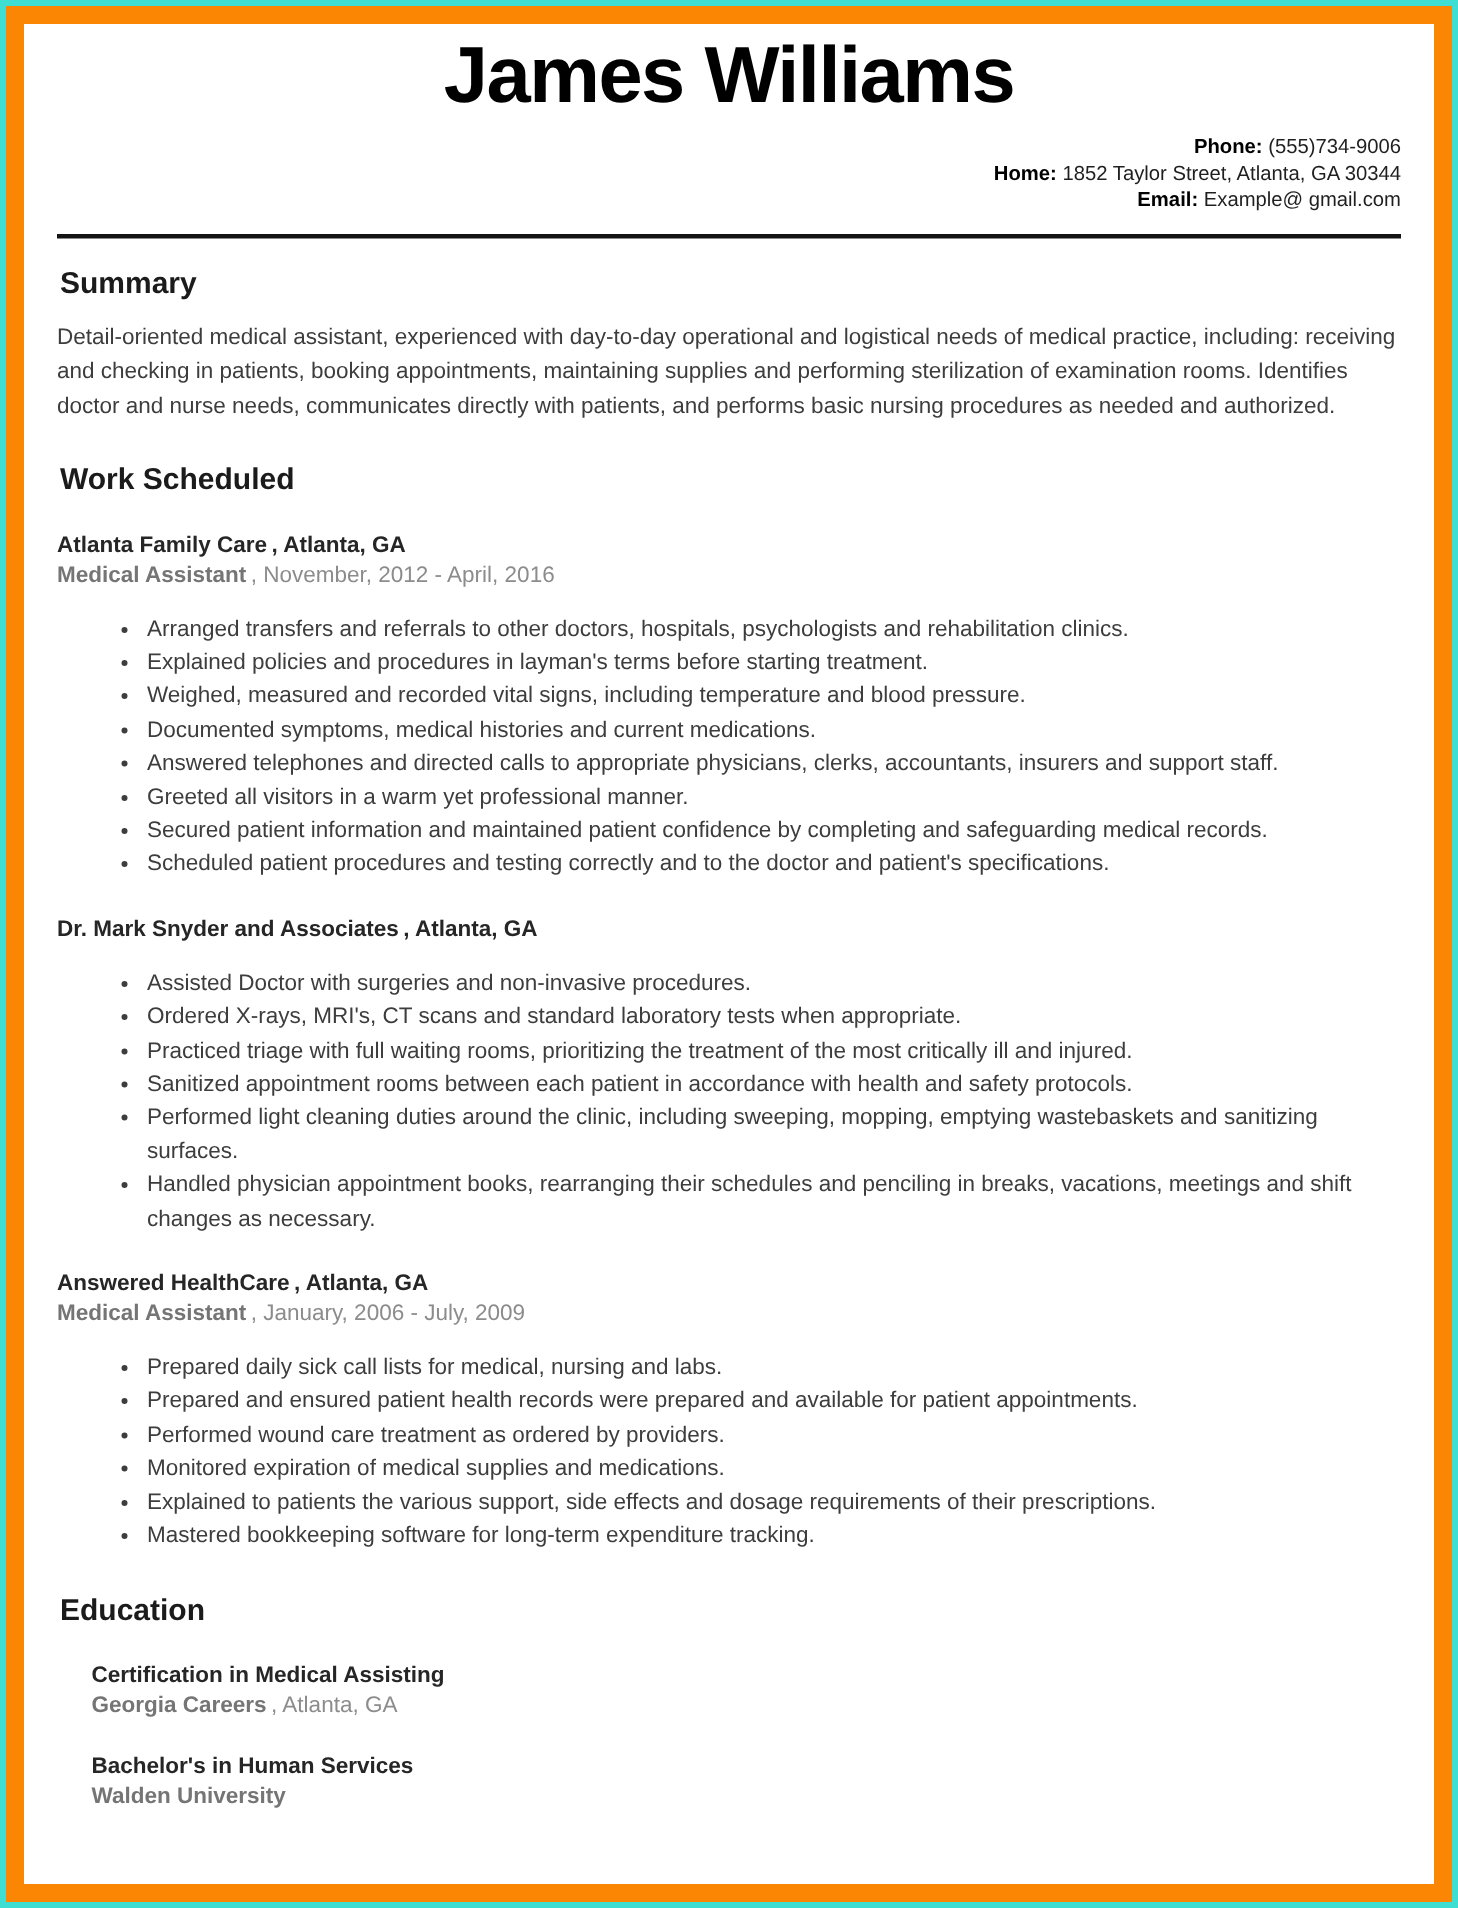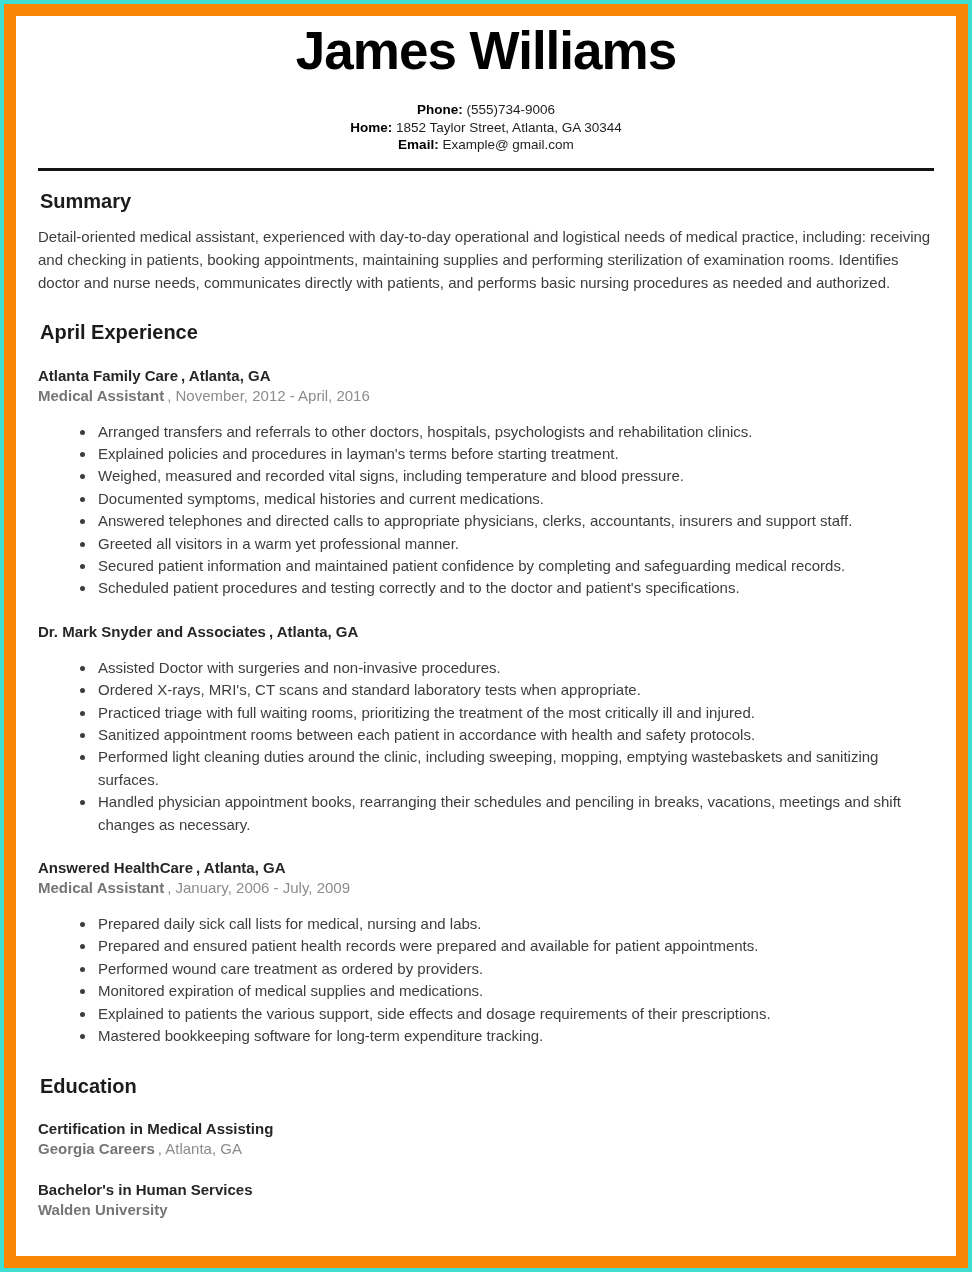--- a/index.html
+++ b/index.html
@@ -27,22 +27,22 @@
   .name {
     margin: 4px 0 0 0;
     text-align: center;
     font-size: 53px;
     line-height: 62px;
     font-weight: bold;
     color: #000000;
     letter-spacing: -1px;
   }
   .contact {
-    margin-top: 19px;
-    text-align: center;
+    margin-top: 7px;
+    text-align: right;
     font-size: 13.5px;
     line-height: 17.5px;
     color: #1f1f1f;
   }
   .contact b { color: #000000; }
   .divider {
     border: none;
     border-top: 3px solid #141414;
     margin: 14px 0 0 0;
   }
@@ -80,21 +80,21 @@
     margin: 15px 0 0 0;
     padding: 0 0 0 58px;
     list-style: disc;
   }
   .bullets li {
     font-size: 15px;
     line-height: 22.4px;
     color: #3d3d3d;
     padding-left: 2px;
   }
-  .edu-entry { margin-top: 21px; }
+  .edu-entry { margin-top: 21px; margin-left: 23px; }
   .edu-degree {
     font-size: 15px;
     line-height: 20px;
     font-weight: bold;
     color: #262626;
   }
   .edu-school-line {
     font-size: 15px;
     line-height: 20px;
     color: #8c8c8c;
@@ -114,21 +114,21 @@
       <div><b>Phone:</b><span> (555)734-9006</span></div>
       <div><b>Home:</b><span> 1852 Taylor Street, Atlanta, GA 30344</span></div>
       <div><b>Email:</b><span> Example@ gmail.com</span></div>
     </div>
 
     <hr class="divider">
 
     <h2 class="h2">Summary</h2>
     <p class="summary-text">Detail-oriented medical assistant, experienced with day-to-day operational and logistical needs of medical practice, including: receiving and checking in patients, booking appointments, maintaining supplies and performing sterilization of examination rooms. Identifies doctor and nurse needs, communicates directly with patients, and performs basic nursing procedures as needed and authorized.</p>
 
-    <h2 class="h2 work">April Experience</h2>
+    <h2 class="h2 work">Work Scheduled</h2>
 
     <div class="job">
       <div class="job-company-line"><span>Atlanta Family Care</span><span class="job-location">, Atlanta, GA</span></div>
       <div class="job-sub-line"><span class="job-title">Medical Assistant</span><span class="job-dates">, November, 2012 - April, 2016</span></div>
       <ul class="bullets">
         <li>Arranged transfers and referrals to other doctors, hospitals, psychologists and rehabilitation clinics.</li>
         <li>Explained policies and procedures in layman's terms before starting treatment.</li>
         <li>Weighed, measured and recorded vital signs, including temperature and blood pressure.</li>
         <li>Documented symptoms, medical histories and current medications.</li>
         <li>Answered telephones and directed calls to appropriate physicians, clerks, accountants, insurers and support staff.</li>

